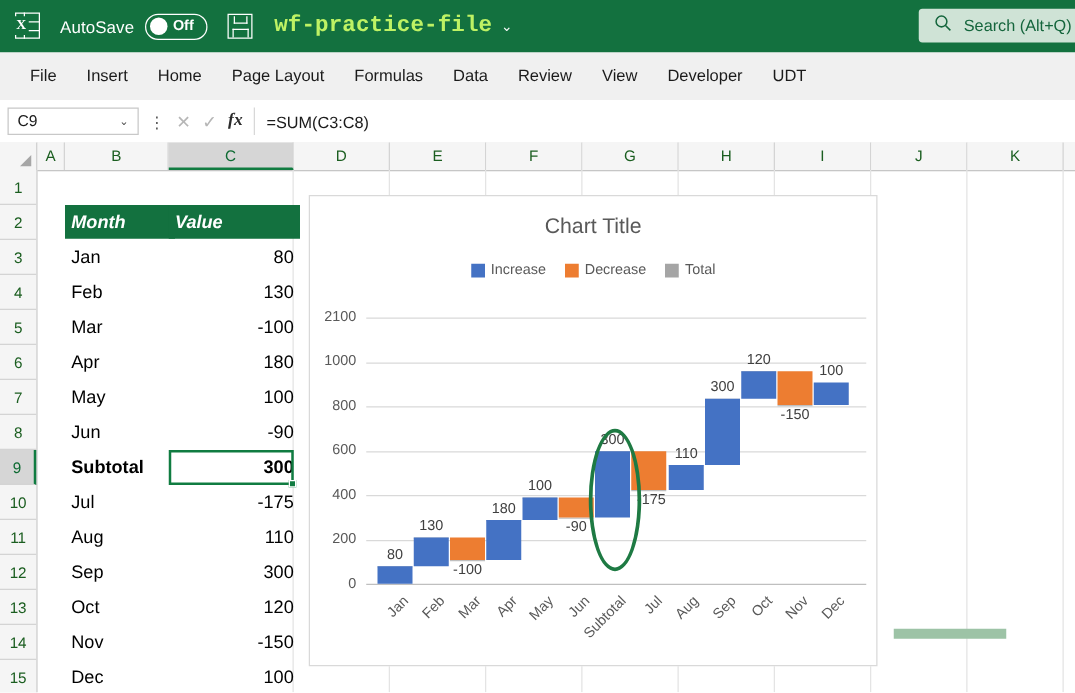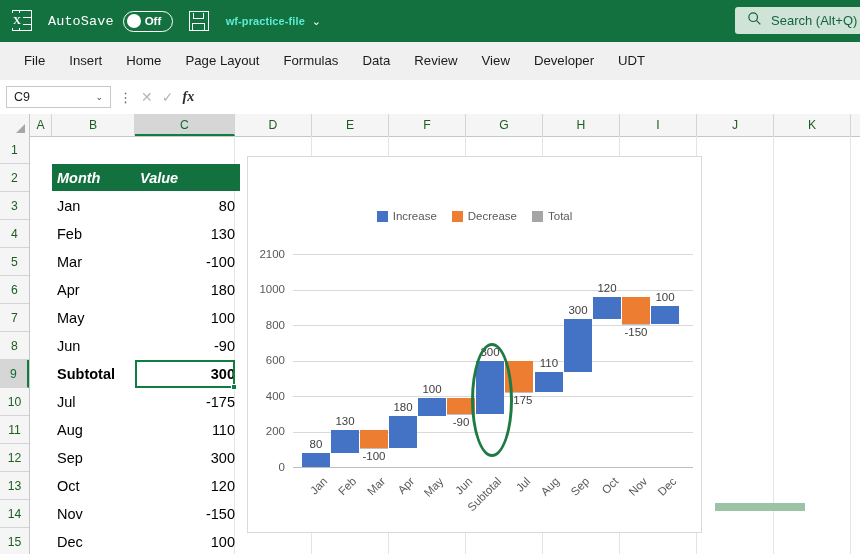--- a/index.html
+++ b/index.html
@@ -22,39 +22,39 @@
     border:1.6px solid #ffffff;box-sizing:border-box;
   }
   .xl-logo .vline{position:absolute;top:0;width:1.4px;height:21px;background:#ffffff;}
   .xl-logo .hline{position:absolute;left:0;height:1.4px;width:20px;background:#ffffff;}
   .xl-logo .xbadge{
     position:absolute;left:-1px;top:3px;width:12px;height:15px;
     background:#13713f;color:#fff;font-size:11px;font-weight:bold;
     line-height:15px;text-align:center;font-family:"Liberation Serif",serif;
   }
   .autosave-label{
-    color:#ffffff;font-size:13.5px;margin-left:14px;letter-spacing:.1px;font-family:Liberation Mono, monospace;
+    color:#ffffff;font-size:13.5px;margin-left:14px;letter-spacing:.1px;
   }
   .toggle{
     margin-left:9px;width:50px;height:21px;border-radius:11px;
     border:1.4px solid #ffffff;display:flex;align-items:center;
     box-sizing:border-box;
   }
   .toggle .knob{width:14px;height:14px;border-radius:50%;background:#ffffff;margin-left:3px;}
   .toggle .state{color:#ffffff;font-size:11.5px;margin-left:4px;font-weight:600;}
   .saveicon{
     margin-left:16px;width:20px;height:20px;position:relative;
   }
   .saveicon .body{
     position:absolute;inset:0;border:1.5px solid #ffffff;box-sizing:border-box;
   }
   .saveicon .top{position:absolute;left:4.5px;top:1.5px;width:11px;height:6px;border:1.5px solid #fff;border-top:none;box-sizing:border-box;}
   .saveicon .bot{position:absolute;left:3.5px;bottom:1.5px;width:13px;height:7px;border:1.5px solid #fff;border-bottom:none;box-sizing:border-box;}
   .fname{
-    color:#5eead4;font-size:11px;margin-left:17px;font-weight:600;letter-spacing:.1px;
+    color:#bef264;font-size:18px;margin-left:17px;font-weight:600;letter-spacing:.1px;font-family:Liberation Mono, monospace;
   }
   .fname-chev{color:#fff;font-size:11px;margin-left:7px;}
   .searchbox{
     position:absolute;left:735px;top:7px;width:230px;height:27px;
     background:#cfe3d6;border-radius:3px;display:flex;align-items:center;
   }
   .searchbox .mag{margin-left:12px;}
   .searchbox .ph{color:#14653c;font-size:13px;margin-left:9px;white-space:nowrap;}
 
   
@@ -234,20 +234,23 @@
   <div class="fbar">
     <div class="namebox">
       <span class="txt">C9</span>
       <span class="chev">⌄</span>
     </div>
     <span class="dots">⋮</span>
     <div class="fbtns">
       <span class="g">✕</span>
       <span class="g">✓</span>
       <span class="fx">fx</span>
+    </div>
+    <div class="finput">
+      <span class="val">=SUM(C3:C8)</span>
     </div>
   </div>
 
   <div class="grid">
 
     <div class="colhead"></div>
     <div class="corner">
         <div class="tri"></div>
       </div>
 
@@ -337,20 +340,21 @@
       <div class="cell r" style="left:105px;top:392px;width:100px;height:28px;">100</div>
 
       <div class="selbox" style="left:105px;top:224px;width:100px;height:28px;">
         <div class="handle"></div>
       </div>
     </div>
   </div>
 
   <div class="chart">
 
+    <div class="chart-title">Chart Title</div>
 
     <div class="legend">
       <div class="lg">
         <span class="sw" style="background:#4472C4;"></span>
         <span class="lb">Increase</span>
       </div>
       <div class="lg">
         <span class="sw" style="background:#ED7D31;"></span>
         <span class="lb">Decrease</span>
       </div>

